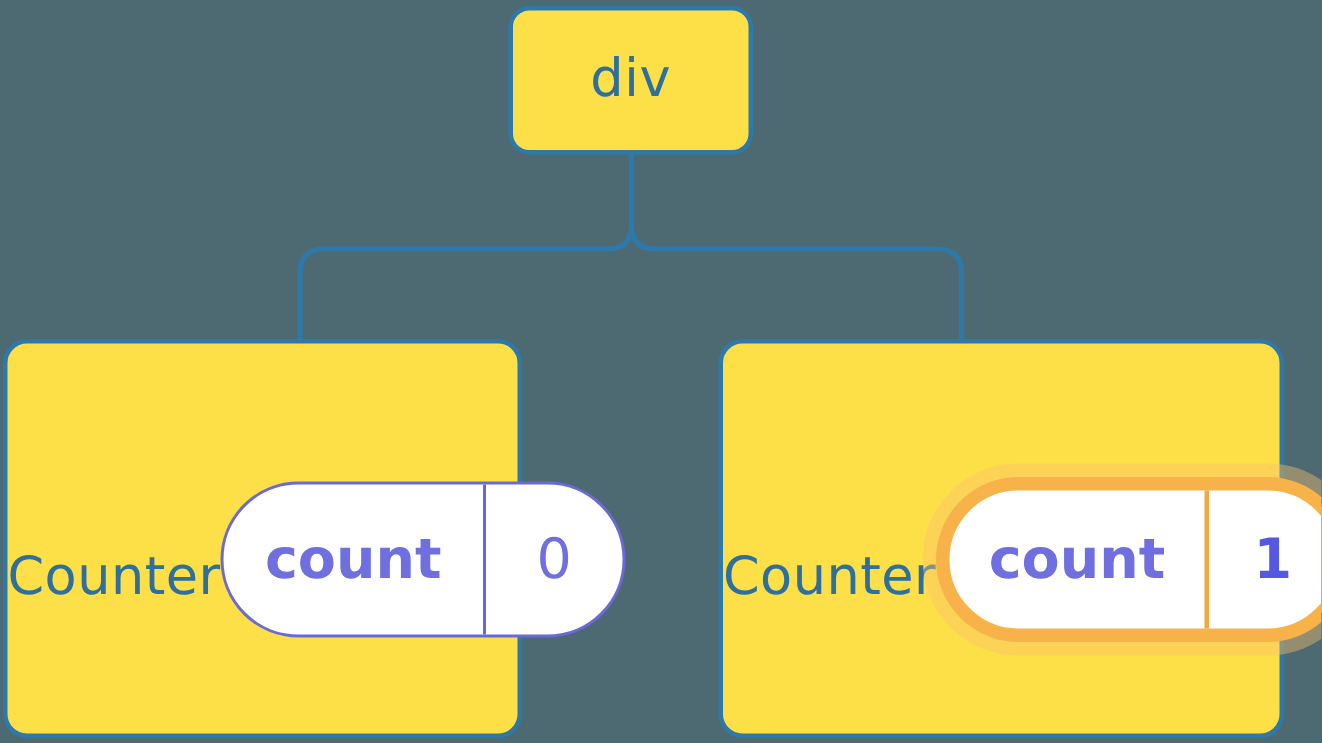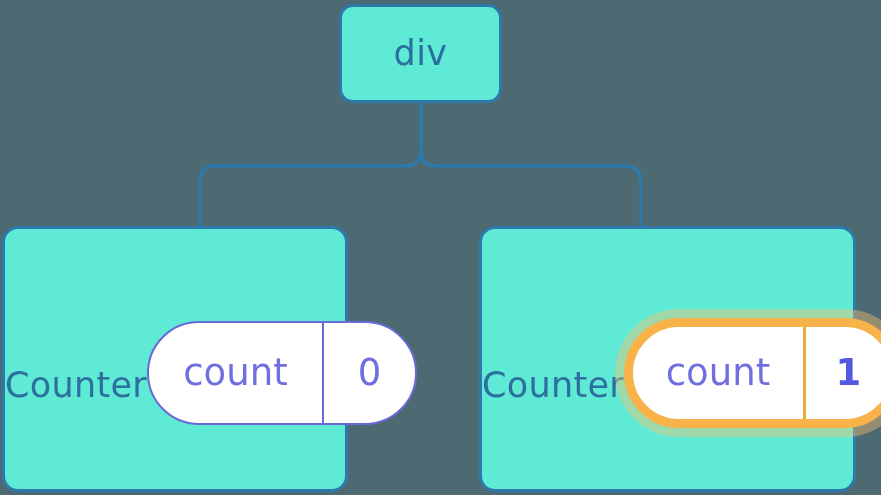--- a/index.html
+++ b/index.html
@@ -29,21 +29,21 @@
     left: 0;
     top: 0;
     width: 881px;
     height: 495px;
     pointer-events: none;
   }
 
   
   .node {
     position: absolute;
-    background: #5eead4;
+    background: #fde047;
     border: 3px solid #2e79ab;
     box-sizing: border-box;
   }
 
   .node-root {
     left: 339px;
     top: 4px;
     width: 163px;
     height: 99px;
     border-radius: 14px;
@@ -135,20 +135,21 @@
     justify-content: center;
     box-sizing: border-box;
   }
 
   .pill-key {
     flex: 0 0 auto;
     width: 173px;
     font-size: 37px;
     color: #6f6fe0;
     line-height: 1;
+    font-weight: bold;
   }
   .pill-highlight .pill-key {
     width: 170px;
     color: #6f6fe0;
   }
 
   .pill-val {
     flex: 1 1 auto;
     font-size: 37px;
     color: #6f6fe0;

